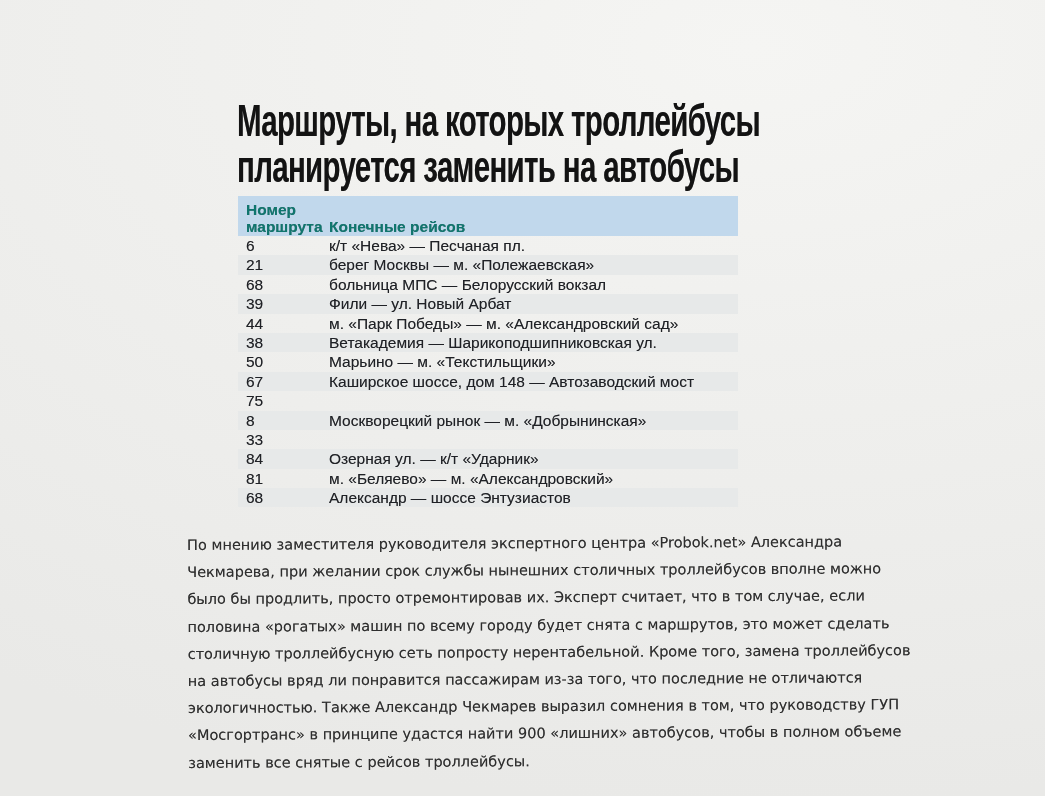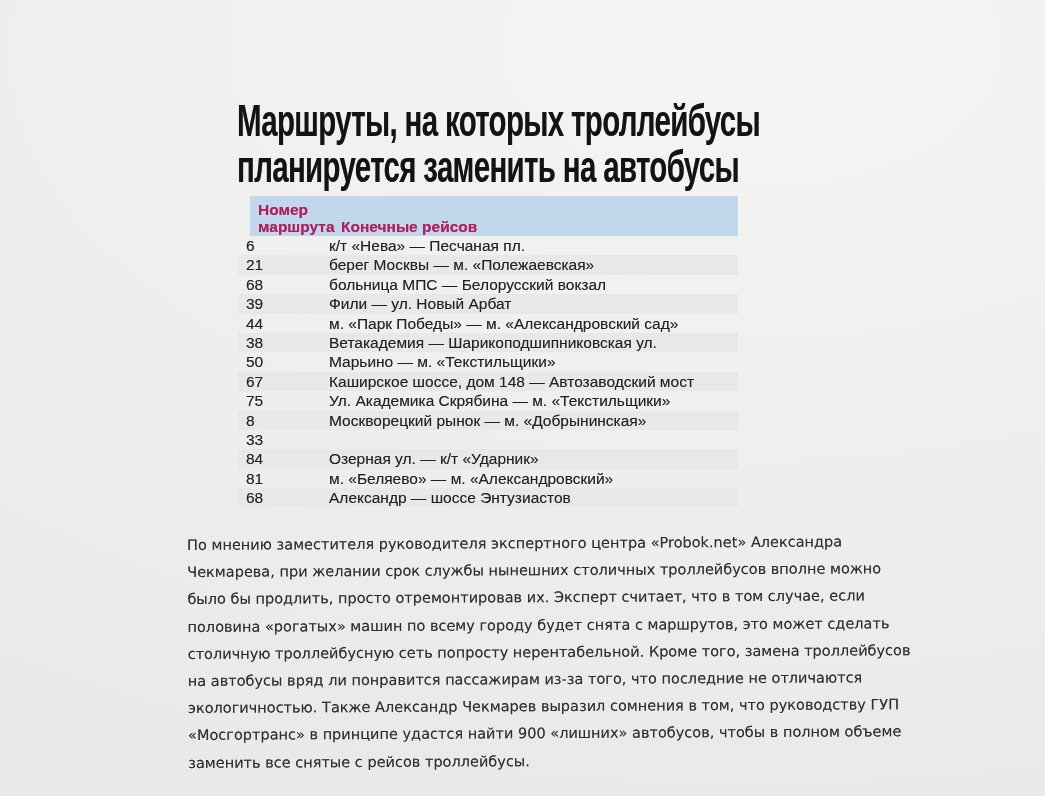--- a/index.html
+++ b/index.html
@@ -38,23 +38,22 @@
     font-size: 15.5px;
     color: #1f2126;
   }
   .thead {
     display: flex;
     align-items: flex-end;
     background: #c1d8ec;
     min-height: 37px;
     padding: 2px 0 1px 0;
     font-weight: 700;
-    color: #be185d;
+    color: #0f766e;
     line-height: 17px;
-    margin-left: 12px;
   }
   .col-num  { width: 91px; padding-left: 8px; box-sizing: border-box; flex: none; }
   .col-end  { flex: 1; }
   .thead .col-num { white-space: pre-line; }
   .tbody .t-row {
     display: flex;
     height: 19.4px;
     line-height: 19.4px;
     white-space: nowrap;
   }
@@ -114,21 +113,20 @@
     <div class="t-row">
       <div class="col-num soft">50</div>
       <div class="col-end soft">Марьино — м. «Текстильщики»</div>
     </div>
     <div class="t-row">
       <div class="col-num soft">67</div>
       <div class="col-end soft">Каширское шоссе, дом 148 — Автозаводский мост</div>
     </div>
     <div class="t-row">
       <div class="col-num soft">75</div>
-      <div class="col-end soft">Ул. Академика Скрябина — м. «Текстильщики»</div>
     </div>
     <div class="t-row">
       <div class="col-num soft">8</div>
       <div class="col-end soft">Москворецкий рынок — м. «Добрынинская»</div>
     </div>
     <div class="t-row">
       <div class="col-num soft">33</div>
     </div>
     <div class="t-row">
       <div class="col-num soft">84</div>

